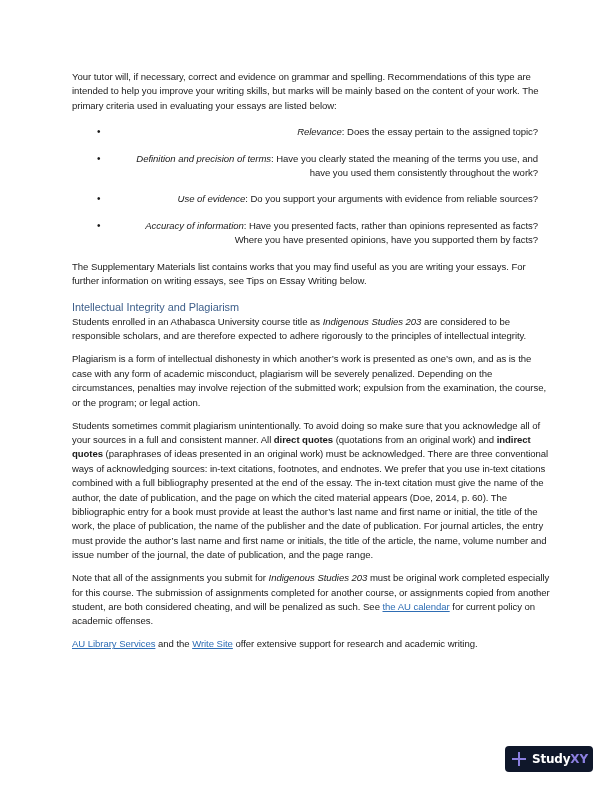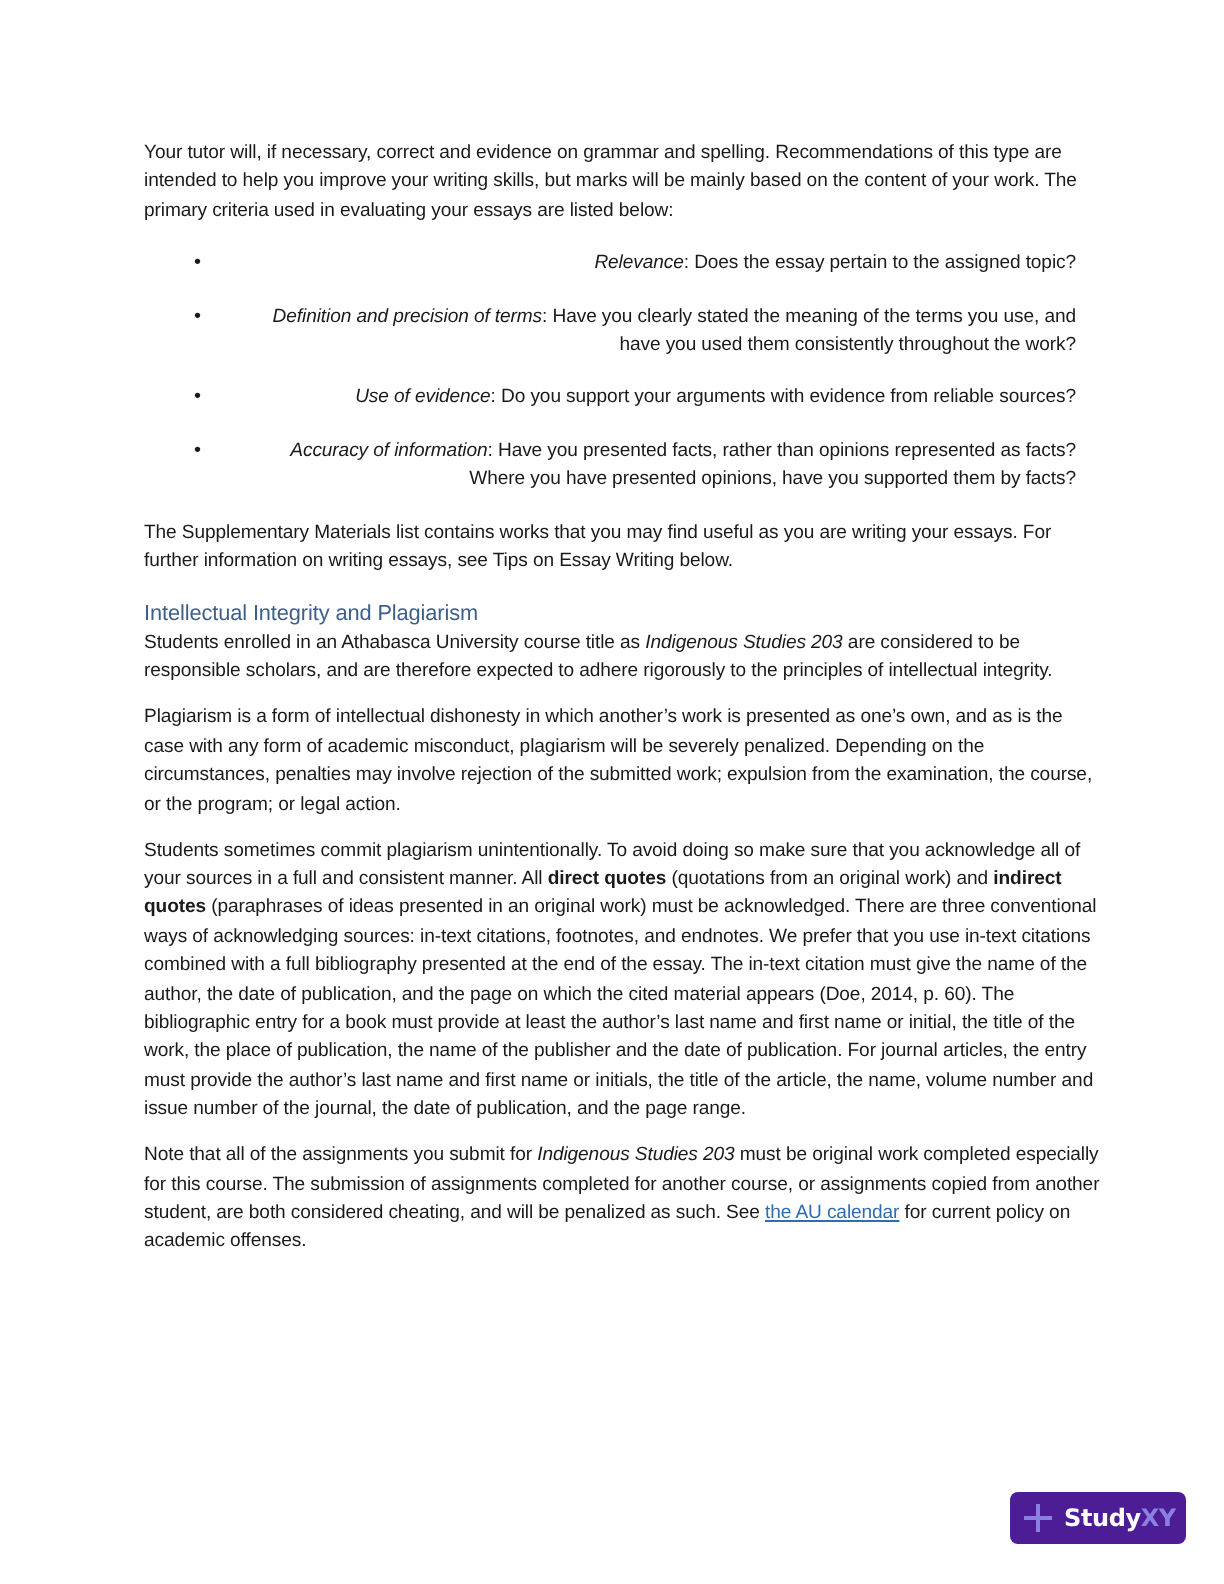--- a/index.html
+++ b/index.html
@@ -56,21 +56,21 @@
       text-decoration: underline;
     }
     em { font-style: italic; }
     b { font-weight: bold; }
     .badge {
       position: absolute;
       left: 505px;
       top: 746px;
       width: 88px;
       height: 26px;
-      background: #4c1d95;
+      background: #0f172a;
       border-radius: 4px;
       display: flex;
       align-items: center;
       box-sizing: border-box;
       padding-left: 7px;
     }
     .badge .plus {
       position: relative;
       width: 14px;
       height: 14px;
@@ -111,19 +111,20 @@
   <div class="heading">Intellectual Integrity and Plagiarism</div>
 
   <p><span>Students enrolled in an Athabasca University course title as </span><em>Indigenous Studies 203</em><span> are considered to be responsible scholars, and are therefore expected to adhere rigorously to the principles of intellectual integrity.</span></p>
 
   <p>Plagiarism is a form of intellectual dishonesty in which another’s work is presented as one’s own, and as is the case with any form of academic misconduct, plagiarism will be severely penalized. Depending on the circumstances, penalties may involve rejection of the submitted work; expulsion from the examination, the course, or the program; or legal action.</p>
 
   <p><span>Students sometimes commit plagiarism unintentionally. To avoid doing so make sure that you acknowledge all of your sources in a full and consistent manner. All </span><b>direct quotes</b><span> (quotations from an original work) and </span><b>indirect quotes</b><span> (paraphrases of ideas presented in an original work) must be acknowledged. There are three conventional ways of acknowledging sources: in-text citations, footnotes, and endnotes. We prefer that you use in-text citations combined with a full bibliography presented at the end of the essay. The in-text citation must give the name of the author, the date of publication, and the page on which the cited material appears (Doe, 2014, p. 60). The bibliographic entry for a book must provide at least the author’s last name and first name or initial, the title of the work, the place of publication, the name of the publisher and the date of publication. For journal articles, the entry must provide the author’s last name and first name or initials, the title of the article, the name, volume number and issue number of the journal, the date of publication, and the page range.</span></p>
 
   <p><span>Note that all of the assignments you submit for </span><em>Indigenous Studies 203</em><span> must be original work completed especially for this course. The submission of assignments completed for another course, or assignments copied from another student, are both considered cheating, and will be penalized as such. See </span><a class="lnk" href="#">the AU calendar</a><span> for current policy on academic offenses.</span></p>
 
+  <p><a class="lnk" href="#">AU Library Services</a><span> and the </span><a class="lnk" href="#">Write Site</a><span> offer extensive support for research and academic writing.</span></p>
 
 </div>
 
 <div class="badge">
   <span class="plus"></span>
   <span class="brand"><span>Study</span><span class="xy">XY</span></span>
 </div>
 
 </body></html>

